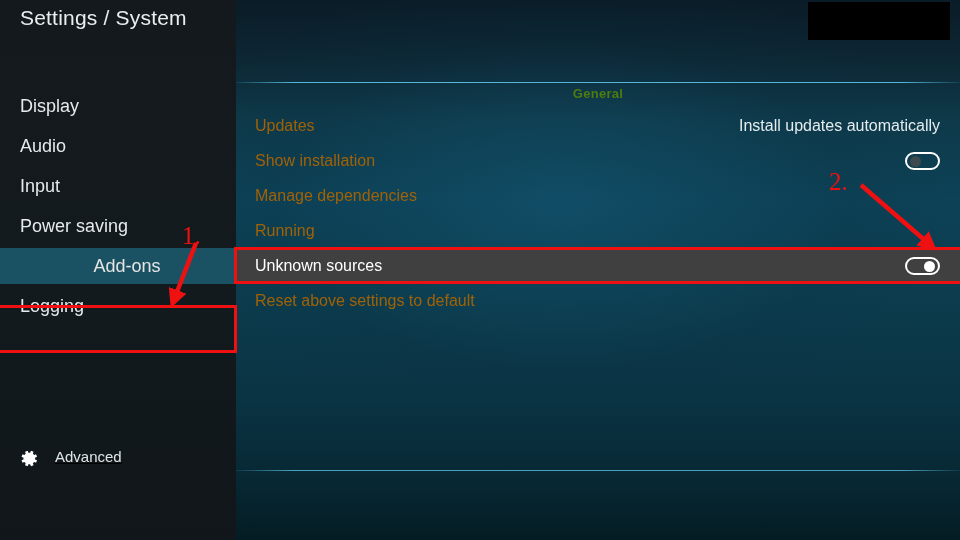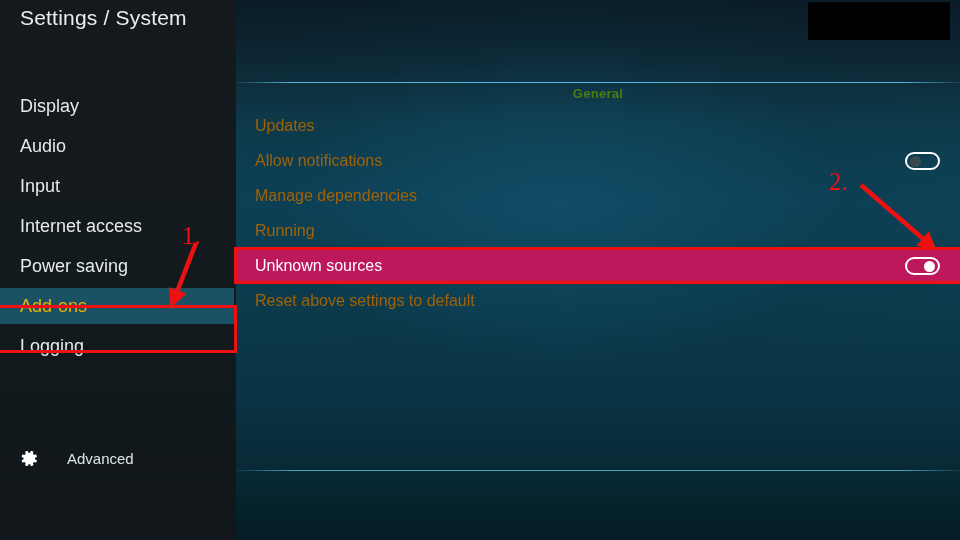--- a/index.html
+++ b/index.html
@@ -71,29 +71,30 @@
     padding-left: 20px;
     margin-bottom: 4px;
     box-sizing: border-box;
     font-size: 18px;
     color: #e5eaec;
     white-space: nowrap;
   }
   .nav-item.selected {
     background: #1b5263;
     width: 234px;
-    color: #eab308;
+    color: #e5e5e5;
+    justify-content: center;
   }
 
   .advanced {
     position: absolute;
     left: 18px; top: 448px;
     display: flex;
-    align-items: center;
-    gap: 28px;
+    gap: 16px;
+    text-decoration: underline;
   }
   .advanced .label {
     font-size: 15px;
     color: #dfe6e8;
   }
   .gear {
     width: 21px; height: 21px;
     display: block;
   }
 
@@ -139,21 +140,21 @@
   }
   .row {
     position: relative;
     height: 35px;
     display: flex;
     align-items: center;
     box-sizing: border-box;
     padding: 0 20px 0 19px;
   }
   .row.selected {
-    background: #be185d;
+    background: #404040;
     gap: 48px;
   }
   .row .row-label {
     font-size: 16px;
     color: #a16207;
     white-space: nowrap;
   }
   .row.selected .row-label { color: #ffffff; }
   .row .row-value {
     margin-left: auto;
@@ -240,23 +241,20 @@
 
     <div class="nav">
       <div class="nav-item">
         <span>Display</span>
       </div>
       <div class="nav-item">
         <span>Audio</span>
       </div>
       <div class="nav-item">
         <span>Input</span>
-      </div>
-      <div class="nav-item">
-        <span>Internet access</span>
       </div>
       <div class="nav-item">
         <span>Power saving</span>
       </div>
       <div class="nav-item selected">
         <span>Add-ons</span>
       </div>
       <div class="nav-item">
         <span>Logging</span>
       </div>
@@ -275,24 +273,25 @@
 
   <div class="content">
     <div class="sep-line sep-top"></div>
 
     <div class="group-header">General</div>
 
     <div class="rows">
 
       <div class="row">
         <span class="row-label">Updates</span>
-      </div>
-
-      <div class="row">
-        <span class="row-label">Allow notifications</span>
+        <span class="row-value">Install updates automatically</span>
+      </div>
+
+      <div class="row">
+        <span class="row-label">Show installation</span>
         <span class="toggle off">
           <span class="knob"></span>
         </span>
       </div>
 
       <div class="row">
         <span class="row-label">Manage dependencies</span>
       </div>
 
       <div class="row">

